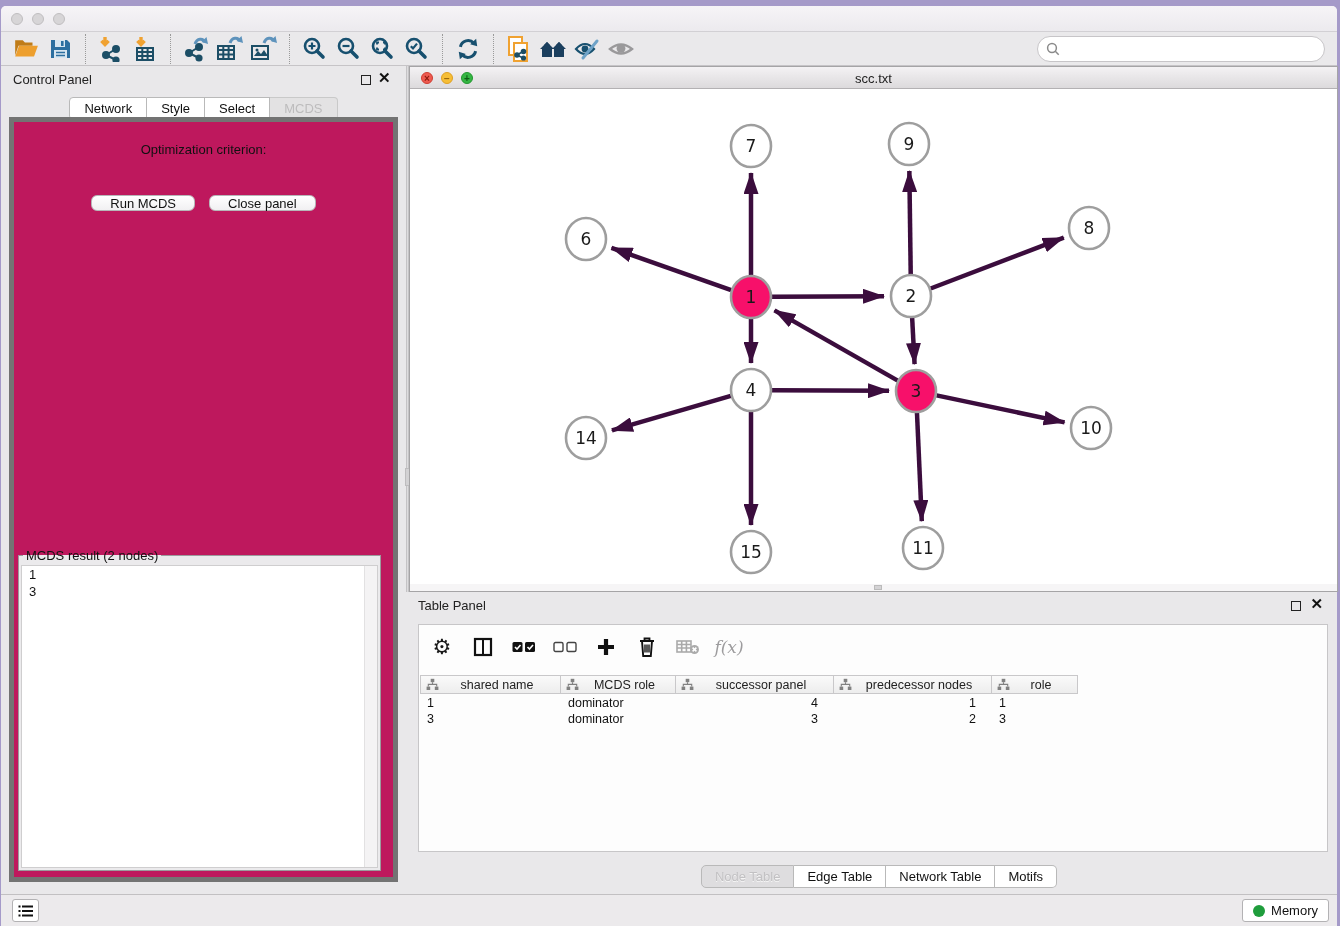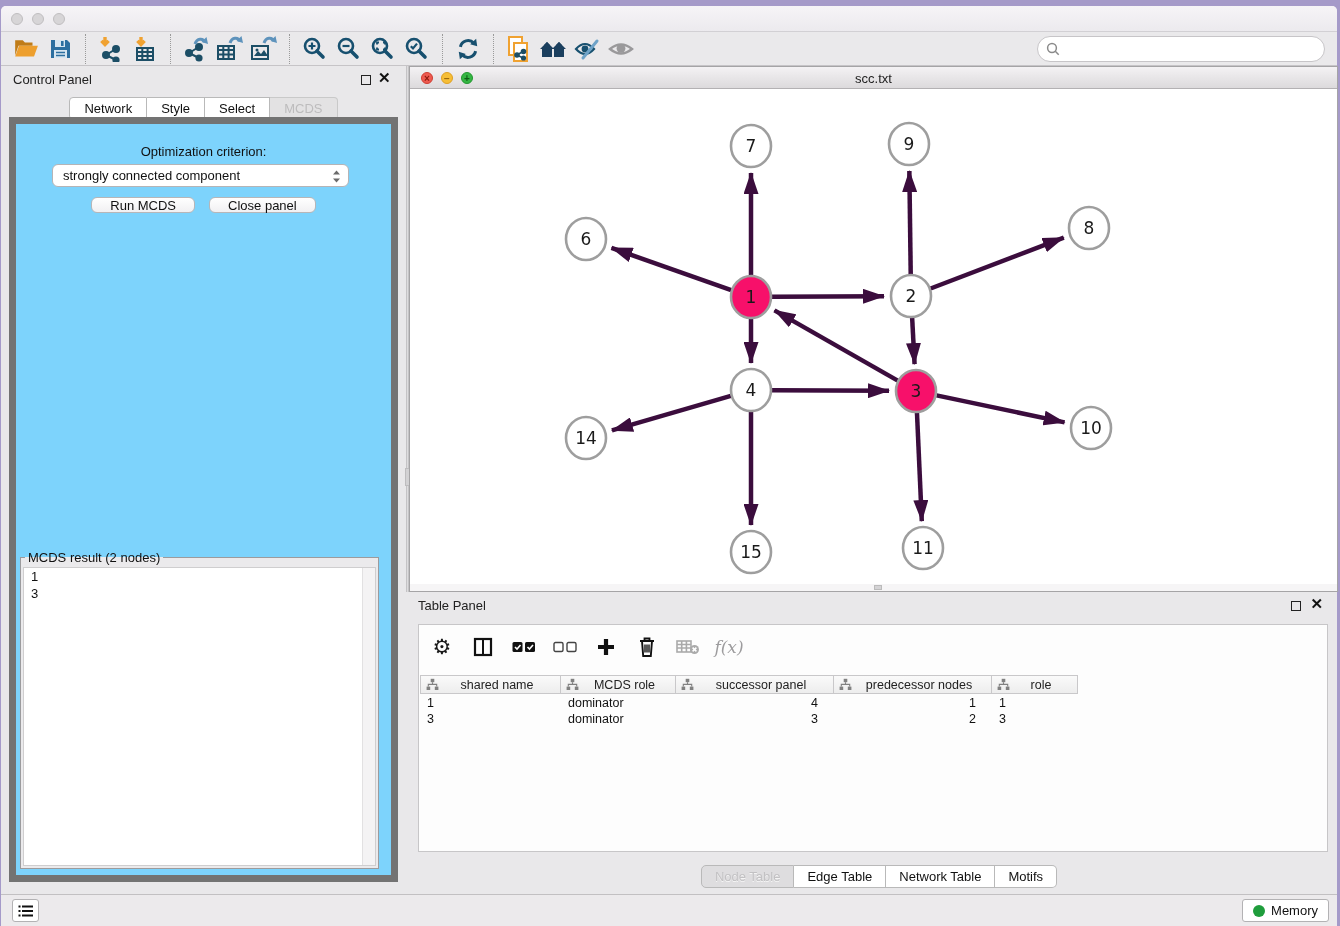--- a/index.html
+++ b/index.html
@@ -37,21 +37,21 @@
   
   .control-panel { position:absolute; left:0; top:60px; width:405px; bottom:32px; background:#e9e8ea; }
   .panel-head { position:absolute; top:6px; left:12px; font-size:13px; color:#222; }
   .panel-float { position:absolute; width:10px; height:10px; border:1.5px solid #222; top:9px; }
   .panel-close { position:absolute; top:4px; font-size:15px; font-weight:bold; color:#111; line-height:16px; }
   .cp-tabs { position:absolute; top:31px; left:0; right:0; display:flex; justify-content:center; }
   .cp-tab { font-size:13px; padding:3px 14px; background:#fff; border:1px solid #b9b9b9; border-left:none; color:#111; }
   .cp-tab:first-child { border-left:1px solid #b9b9b9; border-radius:4px 0 0 4px; }
   .cp-tab.selected { background:#e3e2e3; color:#bdbcbd; border-color:#c9c9c9; border-radius:0 4px 4px 0; }
   .cp-body { position:absolute; left:8px; right:8px; top:51px; bottom:12px;
-    border:7px solid #737373; background:#7dd3fc; }
+    border:5px solid #737373; background:#be185d; }
   .opt-label { position:absolute; top:20px; left:0; right:0; text-align:center; font-size:13px; color:#111; }
   .dropdown { position:absolute; left:36px; right:42px; top:40px; height:23px; background:#fff;
     border:1px solid #b5b4b6; border-radius:6px; font-size:13px; color:#111;
     display:flex; align-items:center; padding:0 24px 0 10px; }
   .dd-arrows { position:absolute; right:7px; top:4px; }
   .btn-row { position:absolute; top:73px; left:0; right:0; display:flex; justify-content:center; gap:14px; }
   .btn { height:16px; background:linear-gradient(#ffffff,#f1f0f2); border:1px solid #b7b6b8;
     border-radius:6px; font-size:13px; color:#111; padding:0 18px; display:flex; align-items:center; }
   .result-box { position:absolute; left:4px; right:12px; top:426px; bottom:6px;
     border:1px solid #9c9b9d; margin:0; padding:2px; background:#ebeaec; }
@@ -272,27 +272,20 @@
 
     <div class="cp-tabs">
       <div class="cp-tab">Network</div>
       <div class="cp-tab">Style</div>
       <div class="cp-tab">Select</div>
       <div class="cp-tab selected">MCDS</div>
     </div>
 
     <div class="cp-body">
       <div class="opt-label">Optimization criterion:</div>
-      <div class="dropdown">
-        <span>strongly connected component</span>
-        <svg class="dd-arrows" width="9" height="15" viewBox="0 0 9 15">
-            <path d="M1 5.5L4.5 1.5L8 5.5z" fill="#6b6b6b"></path>
-            <path d="M1 9.5L4.5 13.5L8 9.5z" fill="#6b6b6b"></path>
-          </svg>
-      </div>
       <div class="btn-row">
         <div class="btn">Run MCDS</div>
         <div class="btn">Close panel</div>
       </div>
       <fieldset class="result-box">
         <legend>MCDS result (2 nodes)</legend>
         <div class="result-inner">
           <div id="result-lines">
               <div class="result-line">1</div>
               <div class="result-line">3</div>

